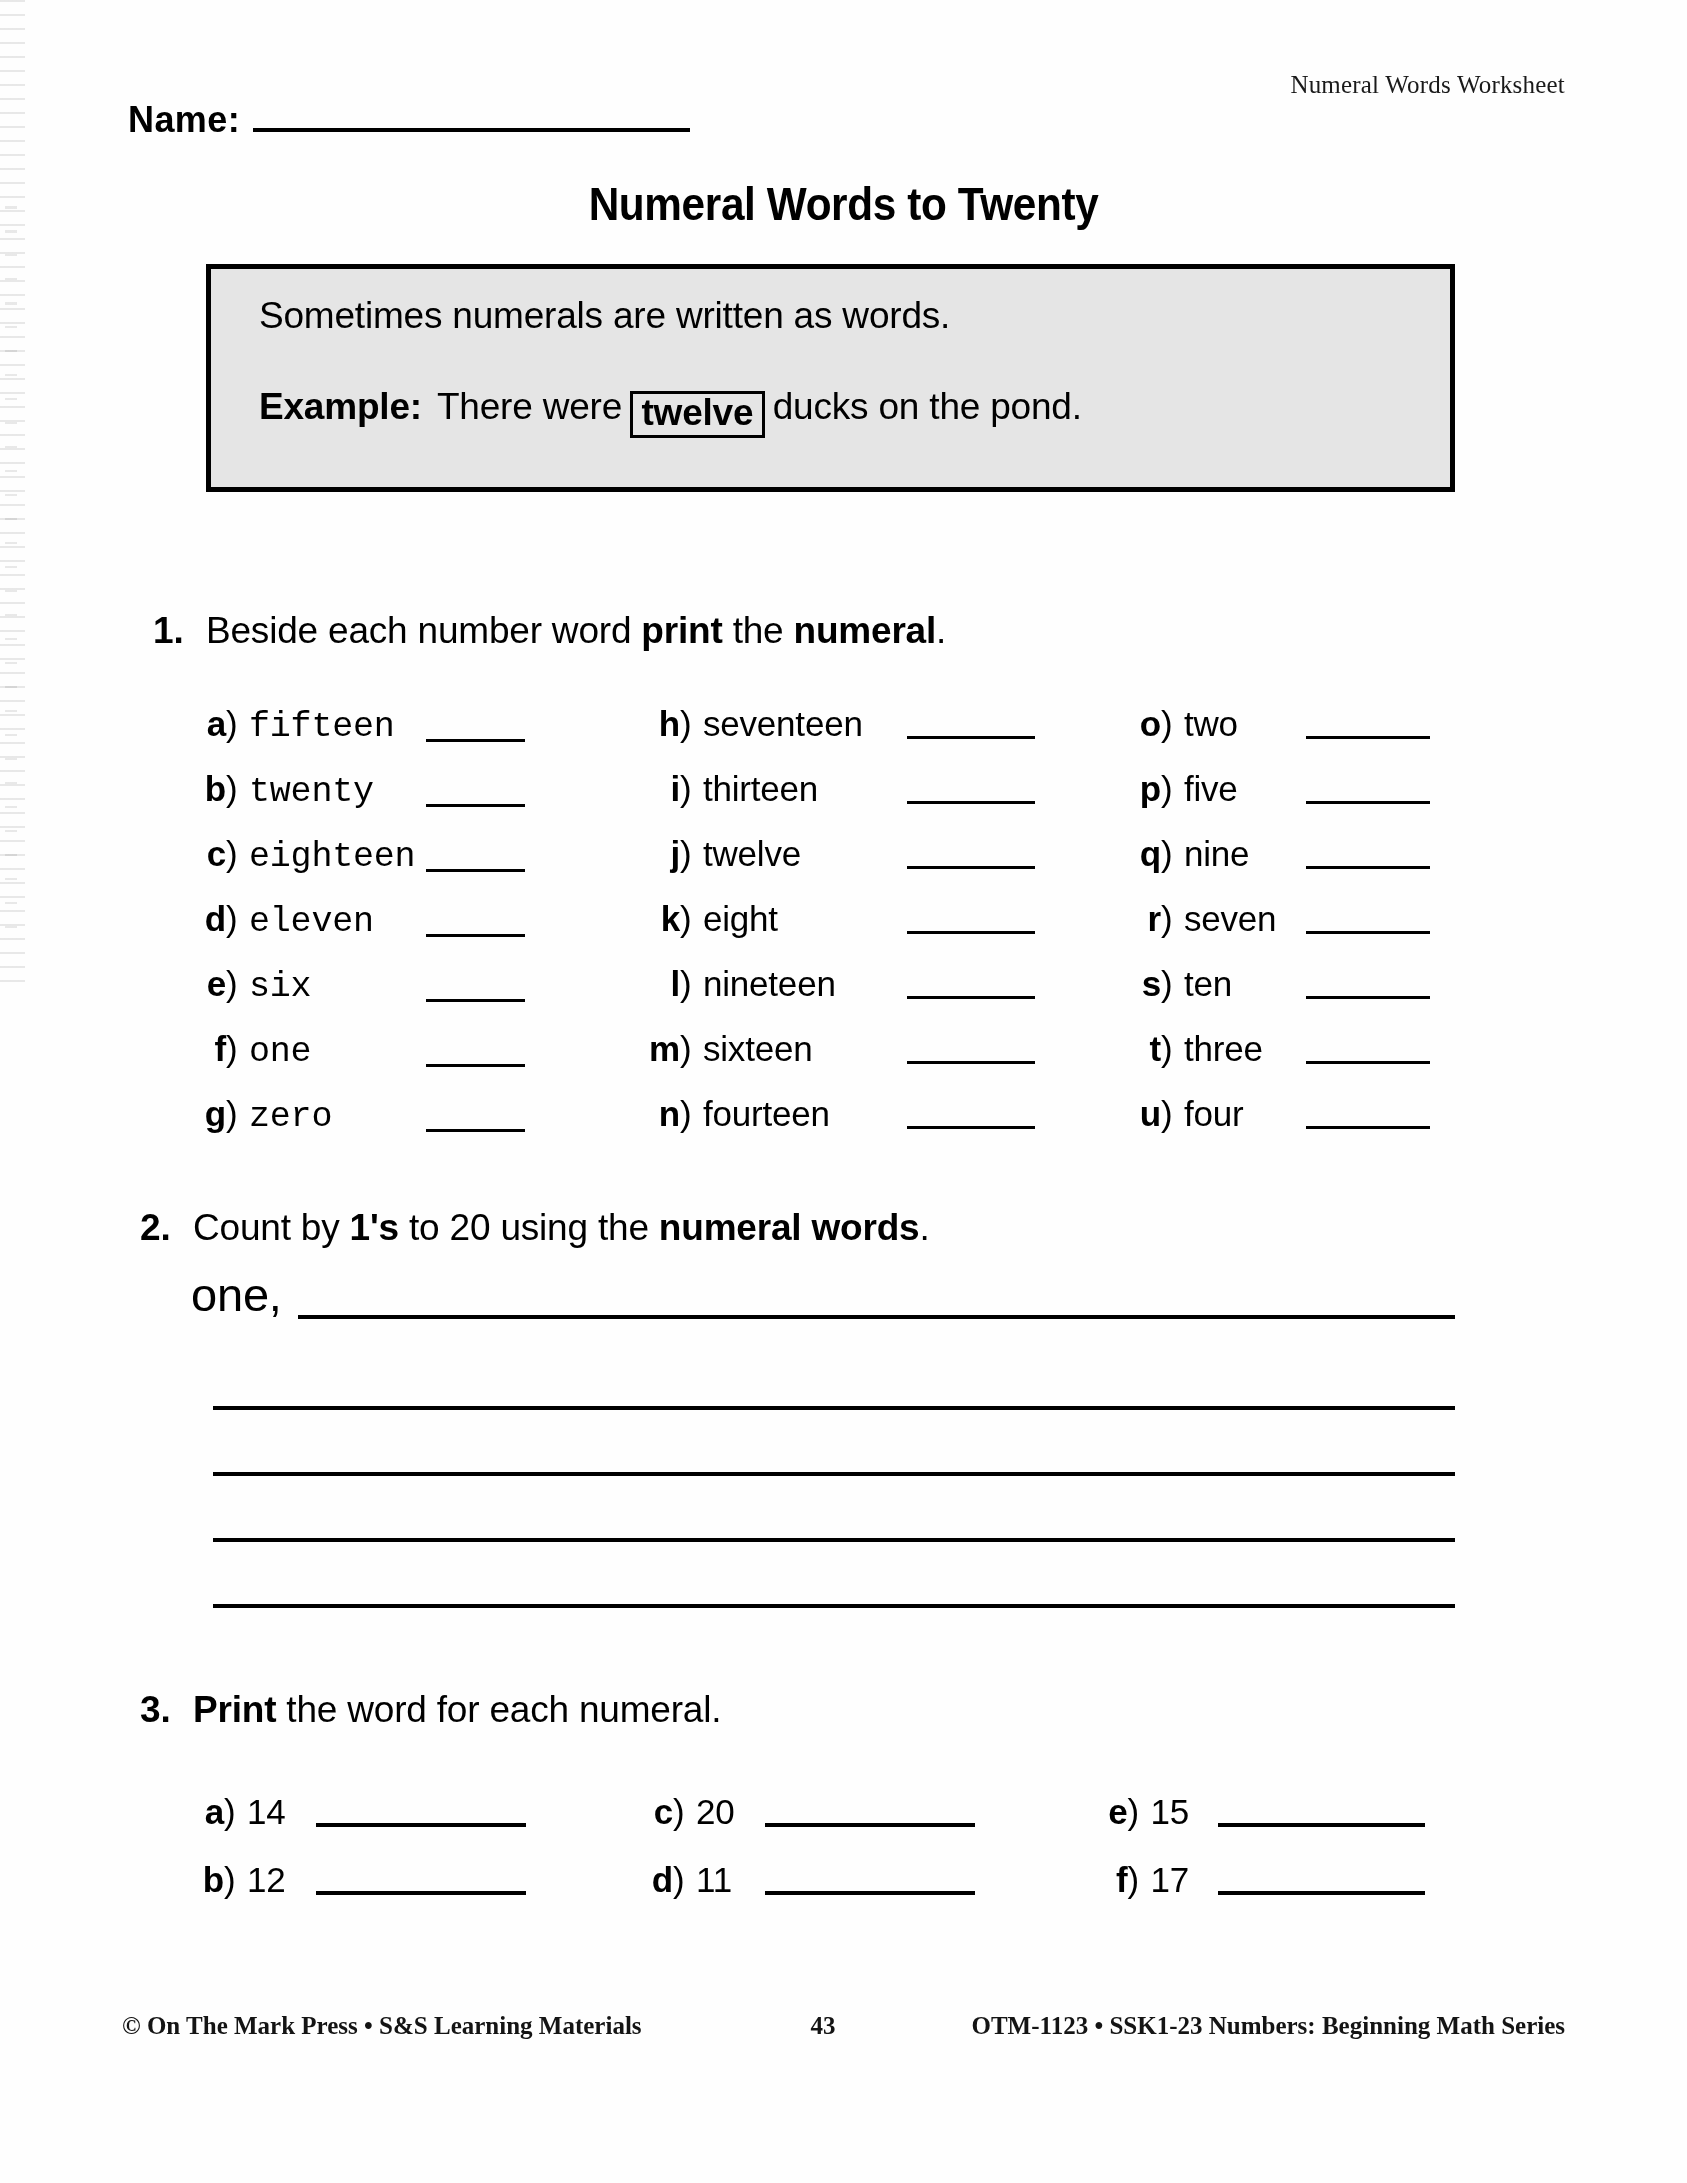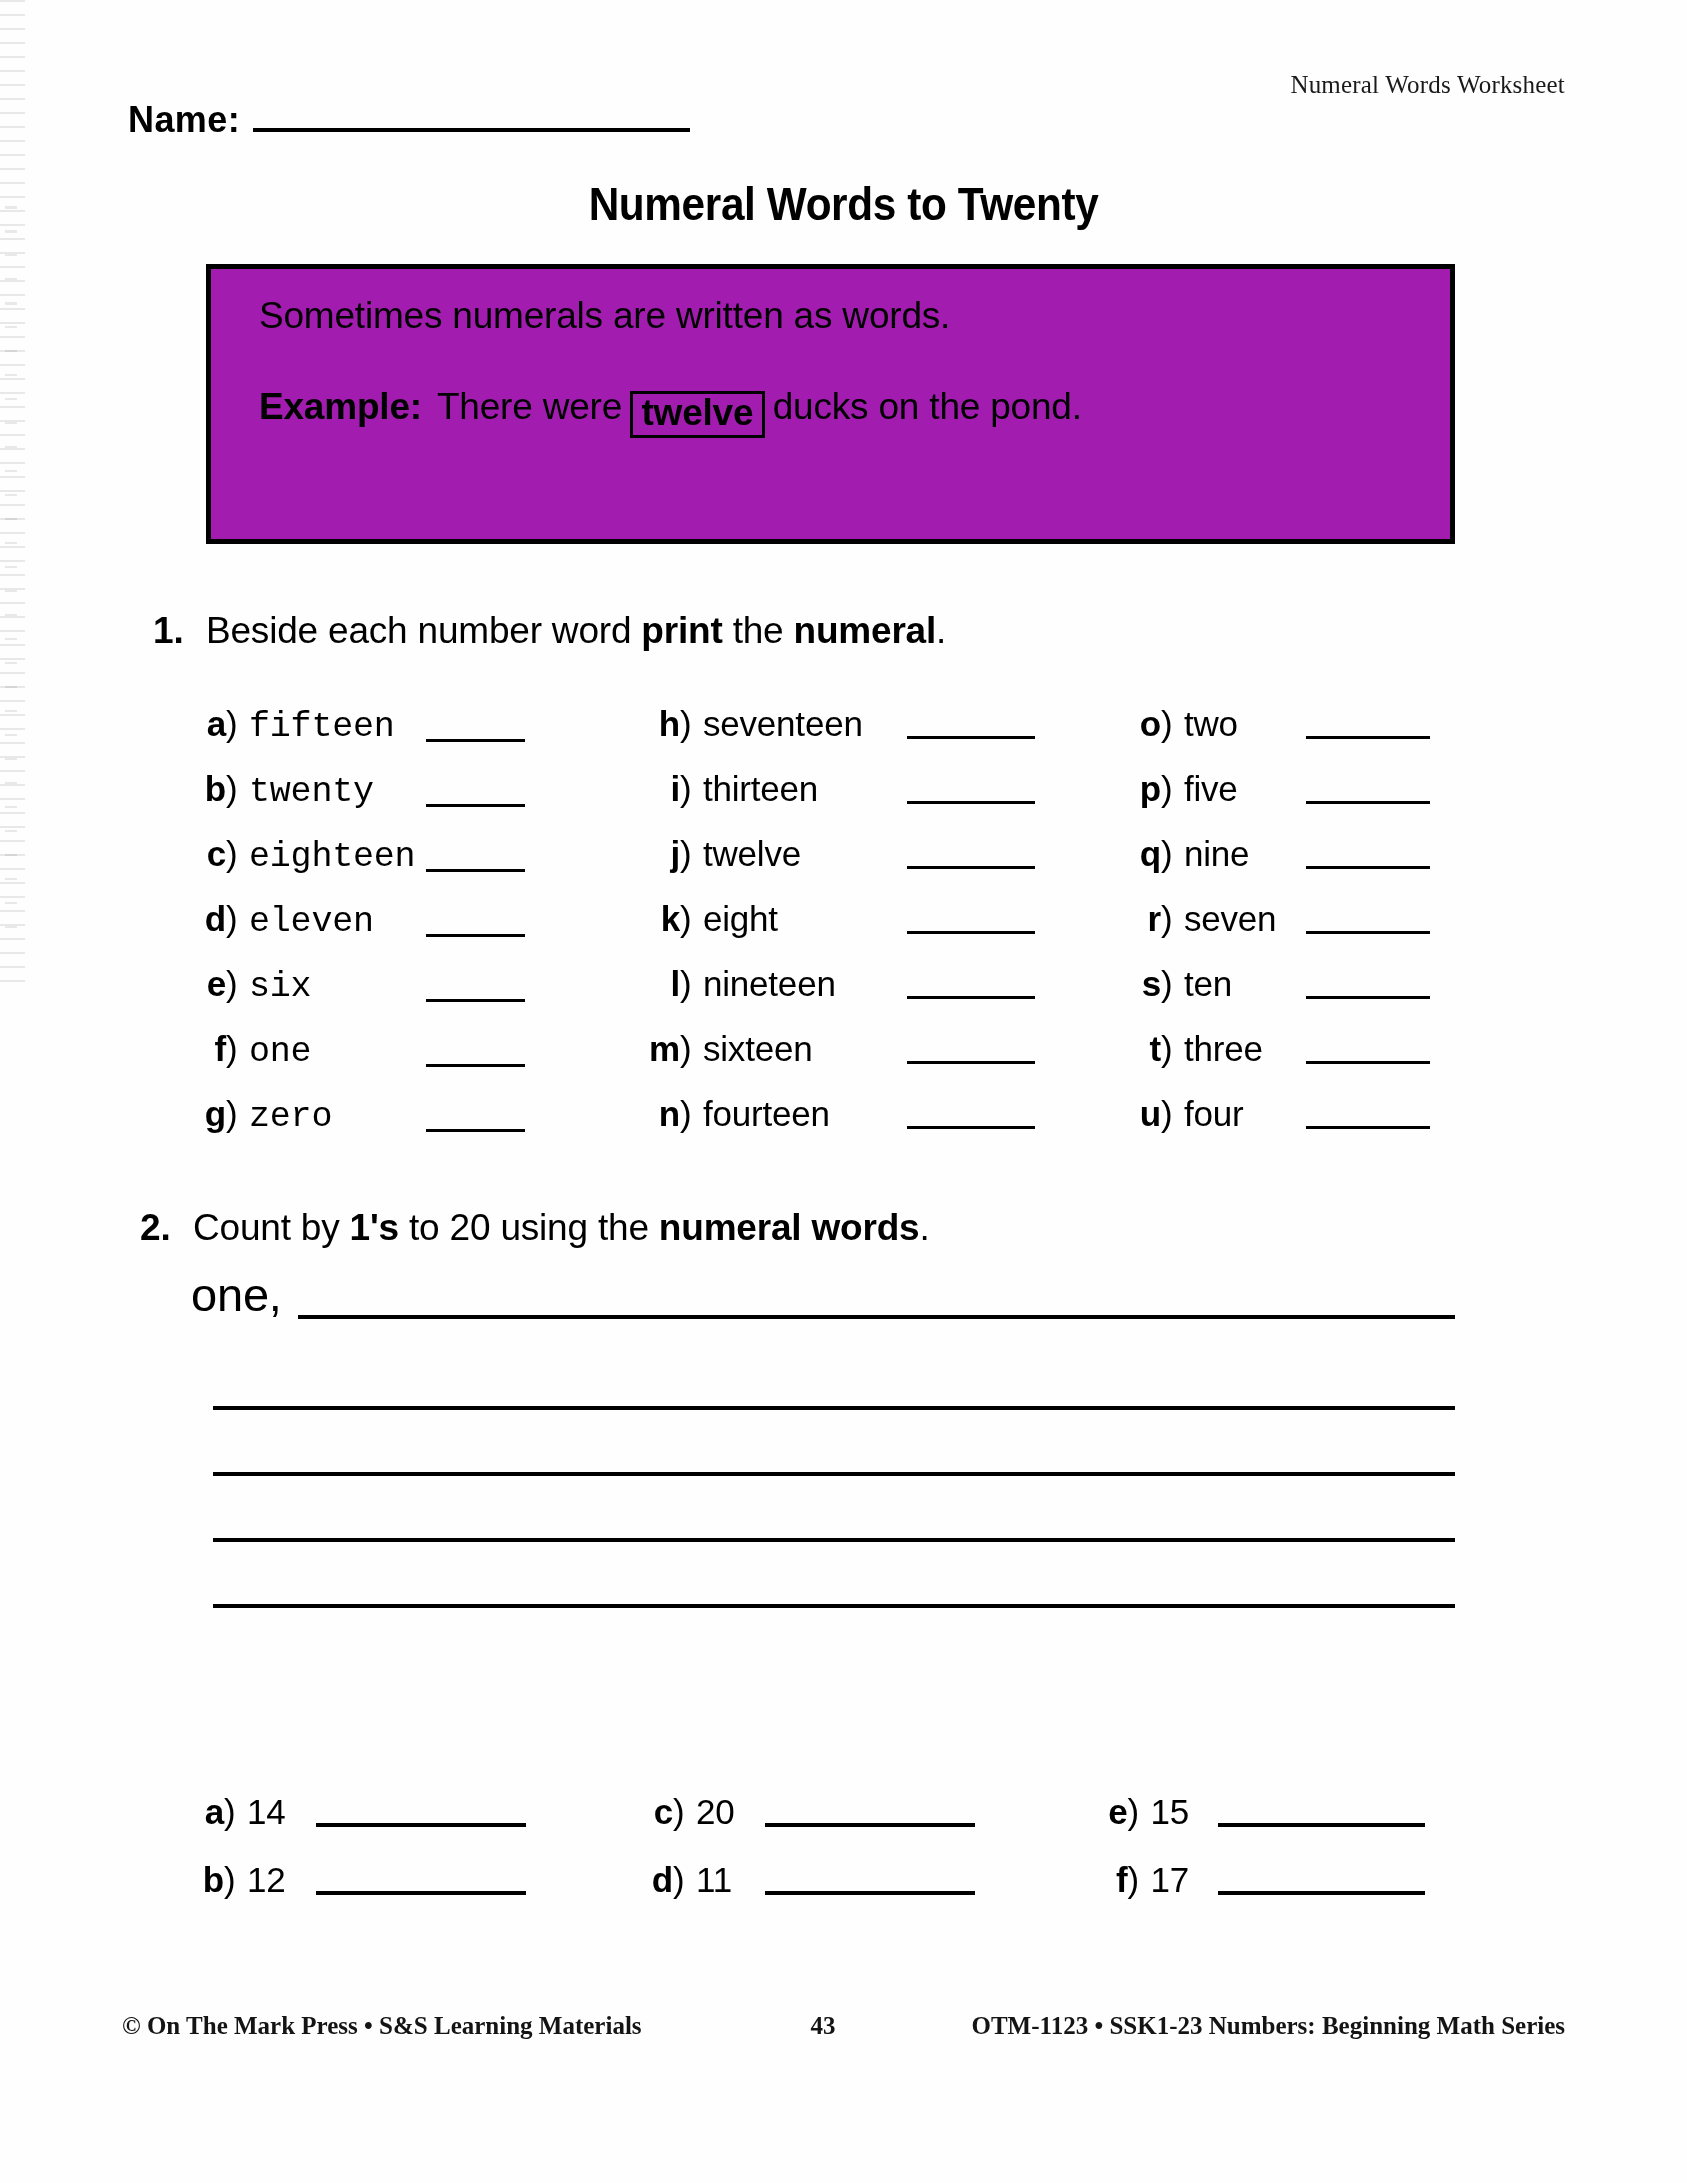--- a/index.html
+++ b/index.html
@@ -94,24 +94,24 @@
     letter-spacing: -0.4px;
     transform: scaleX(0.92);
   }
 
   
   .info-box {
     position: absolute;
     left: 206px;
     top: 264px;
     width: 1249px;
-    height: 280px;
+    height: 228px;
     border: 5.8px solid #000;
     box-sizing: border-box;
-    background: #a21caf;
+    background: #e5e5e5;
   }
   .info-line {
     position: absolute;
     left: 0;
     right: 0;
     font-size: 37px;
     letter-spacing: -0.2px;
     white-space: nowrap;
   }
   .info-line-1 { top: 26px; left: 48px; }
@@ -461,20 +461,23 @@
   </div>
 
   <div class="one-lead">one,</div>
 
   <div class="rule rule-one"></div>
   <div class="rule rule-a"></div>
   <div class="rule rule-b"></div>
   <div class="rule rule-c"></div>
   <div class="rule rule-d"></div>
 
+  <div class="q q3">
+    <span class="q-num">3.</span><span class="b">Print</span><span> the word for each numeral.</span>
+  </div>
 
   <div class="items3">
 
     <div class="item-row3">
       <div class="item3 c3-1">
         <span class="tag">a</span>
           <span class="paren">)</span>
         <span class="num">14</span>
         <span class="blank"></span>
       </div>

